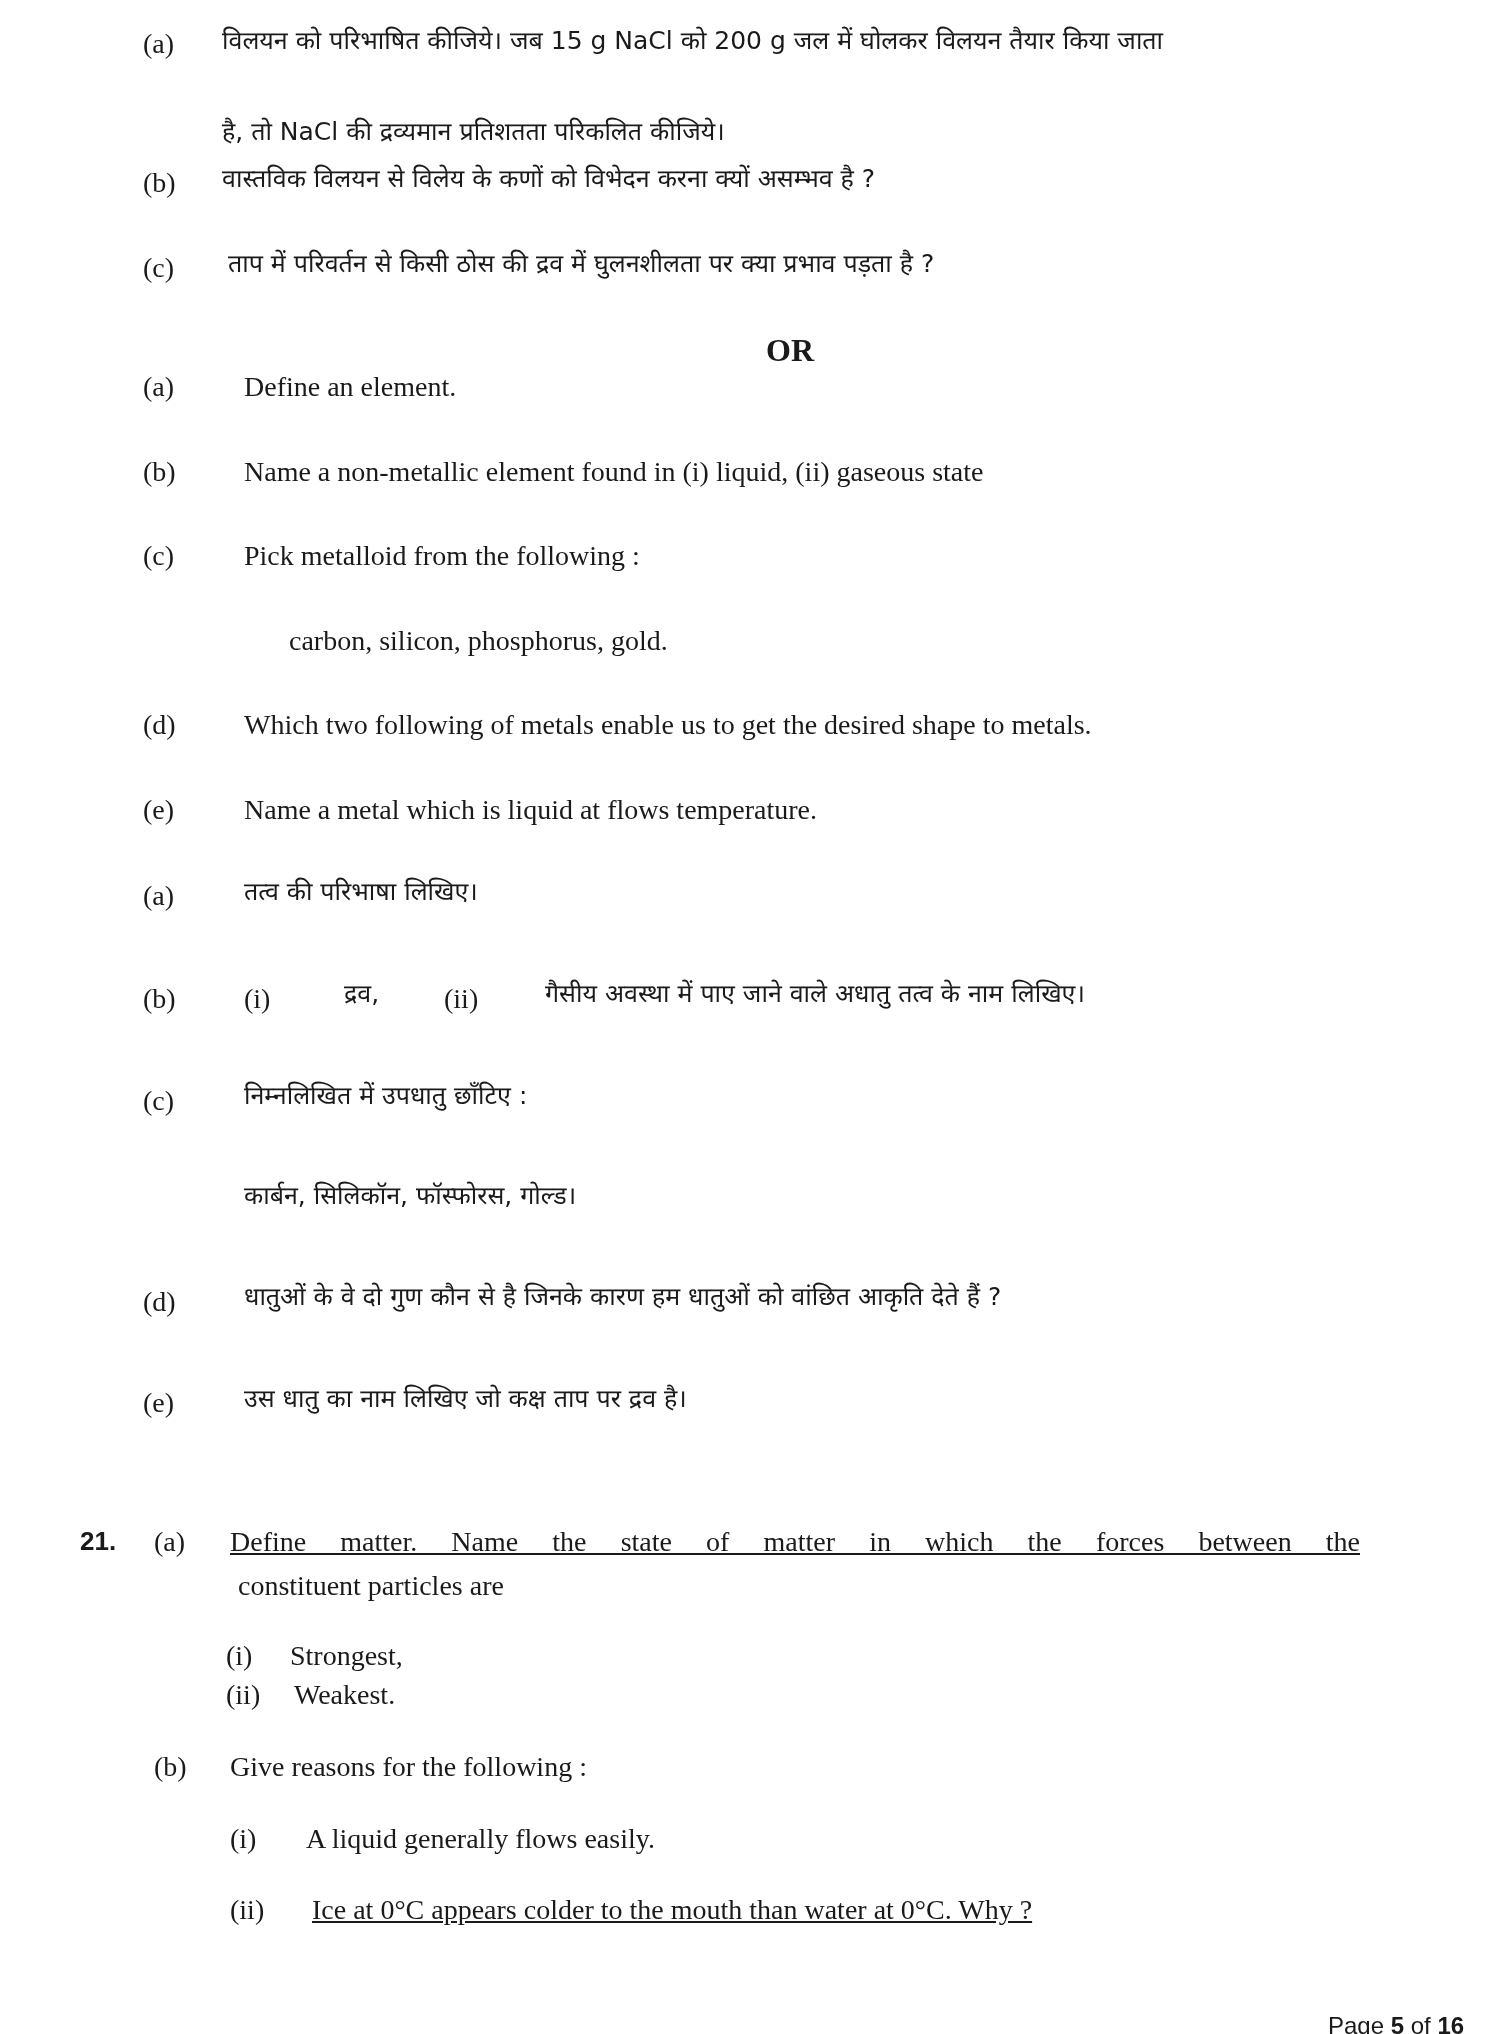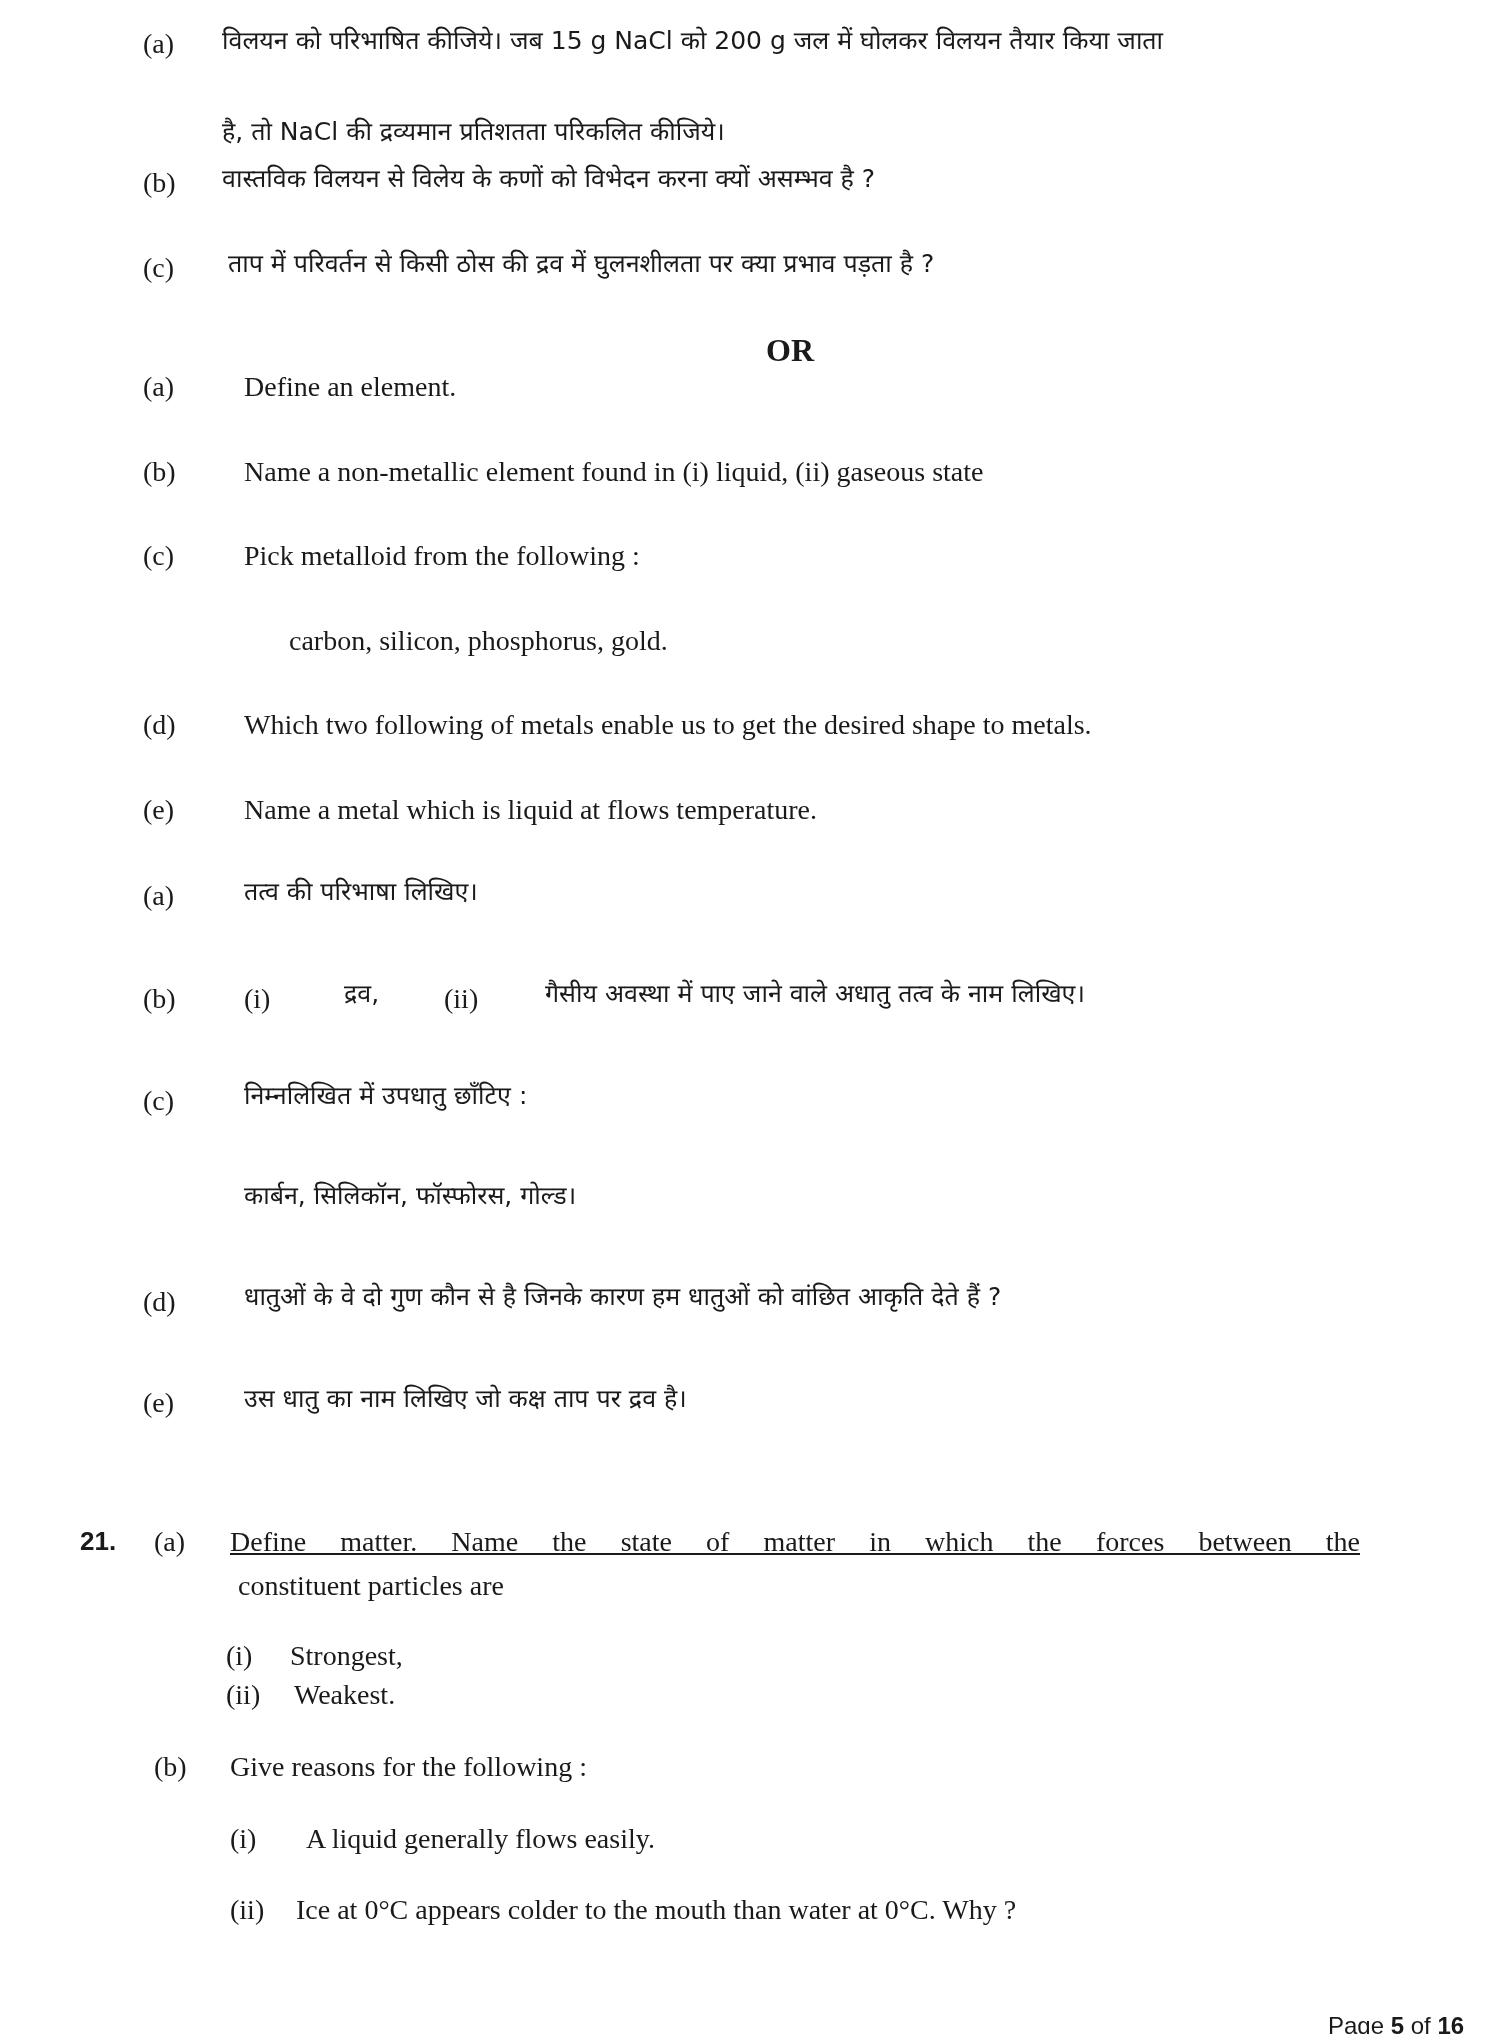--- a/index.html
+++ b/index.html
@@ -93,21 +93,21 @@
   <span class="line" style="left:290px;top:1642px;">Strongest,</span>
   <span class="lbl" style="left:226px;top:1681px;">(ii)</span>
   <span class="line" style="left:294px;top:1681px;">Weakest.</span>
 
   <span class="lbl" style="left:154px;top:1753px;">(b)</span>
   <span class="line" style="left:230px;top:1753px;">Give reasons for the following :</span>
 
   <span class="lbl" style="left:230px;top:1825px;">(i)</span>
   <span class="line" style="left:306px;top:1825px;">A liquid generally flows easily.</span>
   <span class="lbl" style="left:230px;top:1896px;">(ii)</span>
-  <span class="line" style="left:296px;top:1896px;">Ice at 0°C appears colder to the mouth than water at 0°C. Why ?</span>
+  <span class="line" style="left:312px;top:1896px;text-decoration:underline;">Ice at 0°C appears colder to the mouth than water at 0°C. Why ?</span>
 </div>
 
 <div class="line footer" style="left:1328px;top:2014px;">
   <span>Page</span>
   <b>5</b>
   <span>of</span>
   <b>16</b>
 </div>
 
 </body></html>

